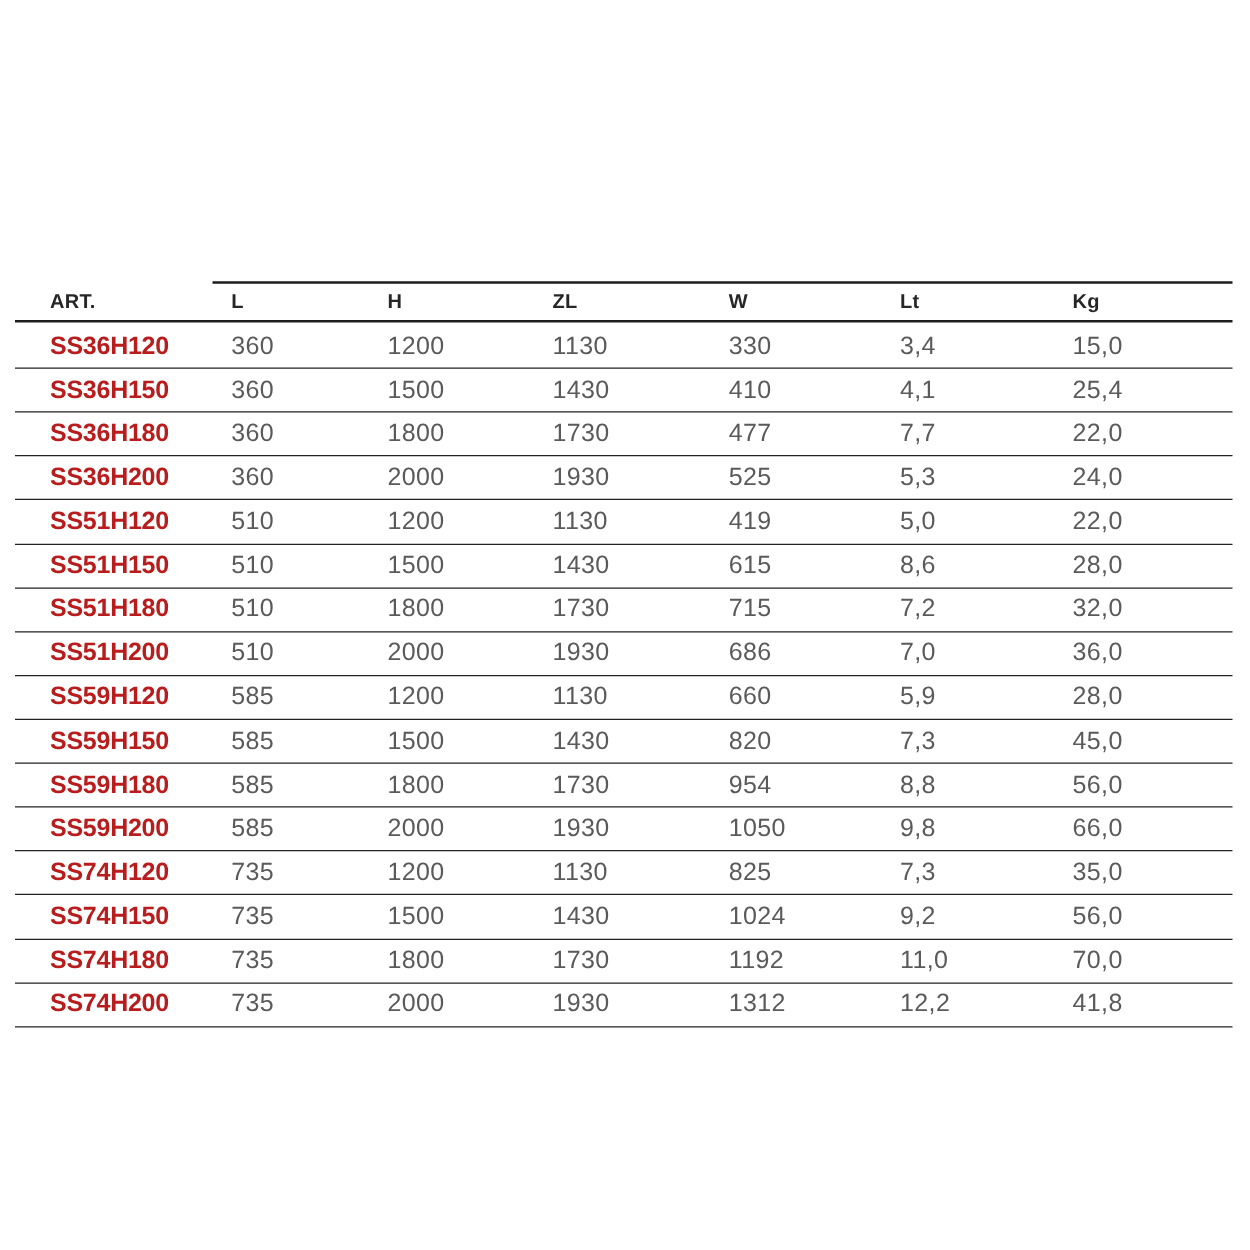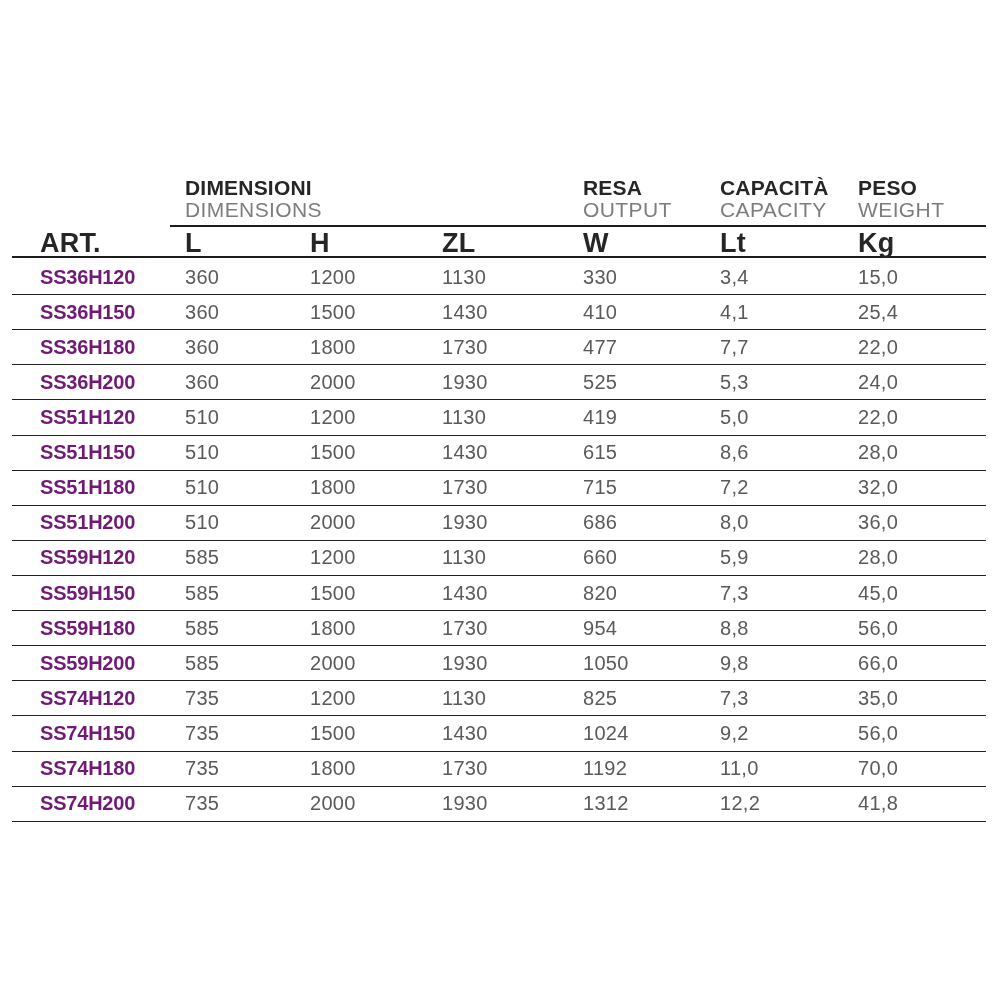--- a/index.html
+++ b/index.html
@@ -40,60 +40,42 @@
     display: grid;
     grid-template-columns: 173px 125px 132px 141px 137px 138px 128px;
     align-items: center;
   }
 
   .header-row {
     position: absolute; top: 228px; left: 12px; width: 974px; height: 30px;
     border-bottom: 2px solid #1d1d1d;
   }
   .header-row .c {
-    font-size: 27px; font-weight: 700; color: #262626; letter-spacing: 0.2px;
+    font-size: 16px; font-weight: 700; color: #262626; letter-spacing: 0.2px;
   }
   .header-row .c.art-h { padding-left: 28px; }
 
   
   .tbody { position: absolute; top: 260px; left: 12px; width: 974px; }
   .row { height: 35.12px; border-bottom: 1.6px solid #222222; }
   .row .art {
     padding-left: 28px;
-    font-size: 20px; font-weight: 700; color: #701a75; letter-spacing: -0.2px;
+    font-size: 20px; font-weight: 700; color: #b91c1c; letter-spacing: -0.2px;
     white-space: nowrap;
   }
   .row .val {
     font-size: 20px; font-weight: 400; color: #5a5a5a; letter-spacing: 0.3px;
     white-space: nowrap;
   }
 </style>
 </head>
 <body>
 
 <div class="page">
 
-  <div class="group-headers">
-    <div class="group g-dimensioni">
-      <div class="g-title">DIMENSIONI</div>
-      <div class="g-sub">DIMENSIONS</div>
-    </div>
-    <div class="group g-resa">
-      <div class="g-title">RESA</div>
-      <div class="g-sub">OUTPUT</div>
-    </div>
-    <div class="group g-capacita">
-      <div class="g-title">CAPACITÀ</div>
-      <div class="g-sub">CAPACITY</div>
-    </div>
-    <div class="group g-peso">
-      <div class="g-title">PESO</div>
-      <div class="g-sub">WEIGHT</div>
-    </div>
-  </div>
 
   <div class="group-rule"></div>
 
   <div class="header-row grid-cols">
     <div class="c art-h">ART.</div>
     <div class="c">L</div>
     <div class="c">H</div>
     <div class="c">ZL</div>
     <div class="c">W</div>
     <div class="c">Lt</div>
@@ -170,21 +152,21 @@
       <div class="val">7,2</div>
       <div class="val">32,0</div>
     </div>
 
     <div class="row grid-cols">
       <div class="art">SS51H200</div>
       <div class="val">510</div>
       <div class="val">2000</div>
       <div class="val">1930</div>
       <div class="val">686</div>
-      <div class="val">8,0</div>
+      <div class="val">7,0</div>
       <div class="val">36,0</div>
     </div>
 
     <div class="row grid-cols">
       <div class="art">SS59H120</div>
       <div class="val">585</div>
       <div class="val">1200</div>
       <div class="val">1130</div>
       <div class="val">660</div>
       <div class="val">5,9</div>

